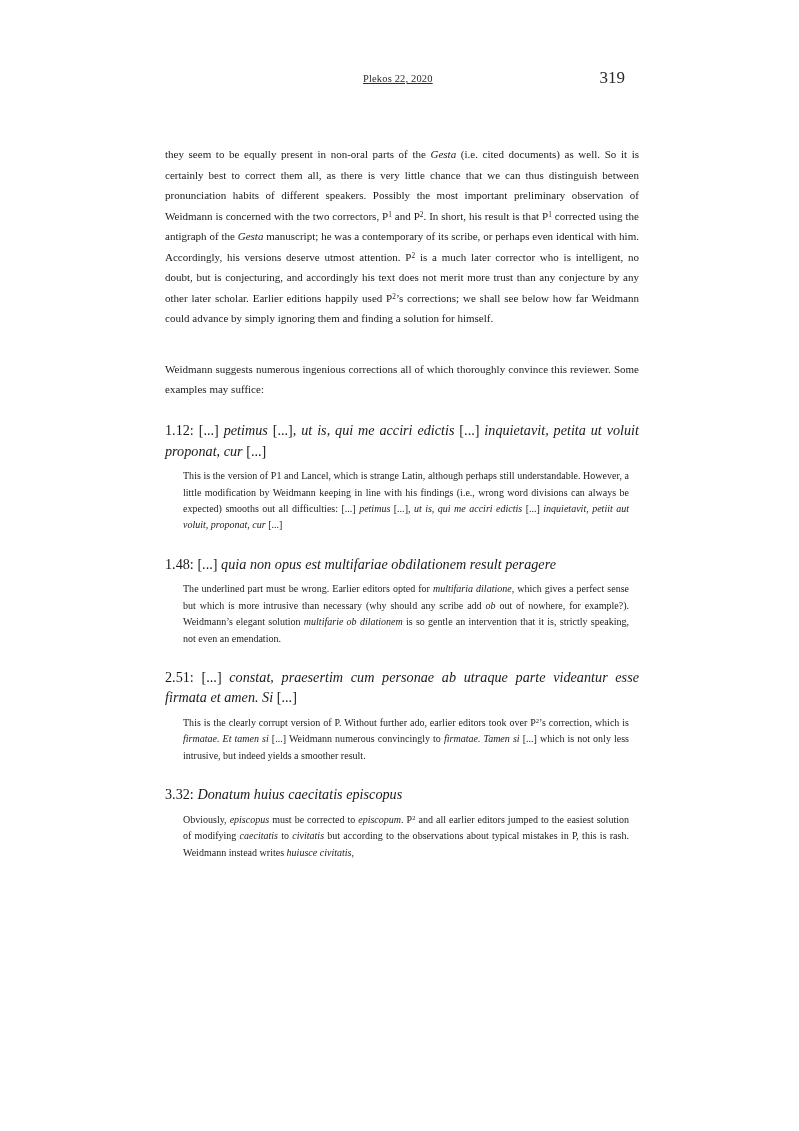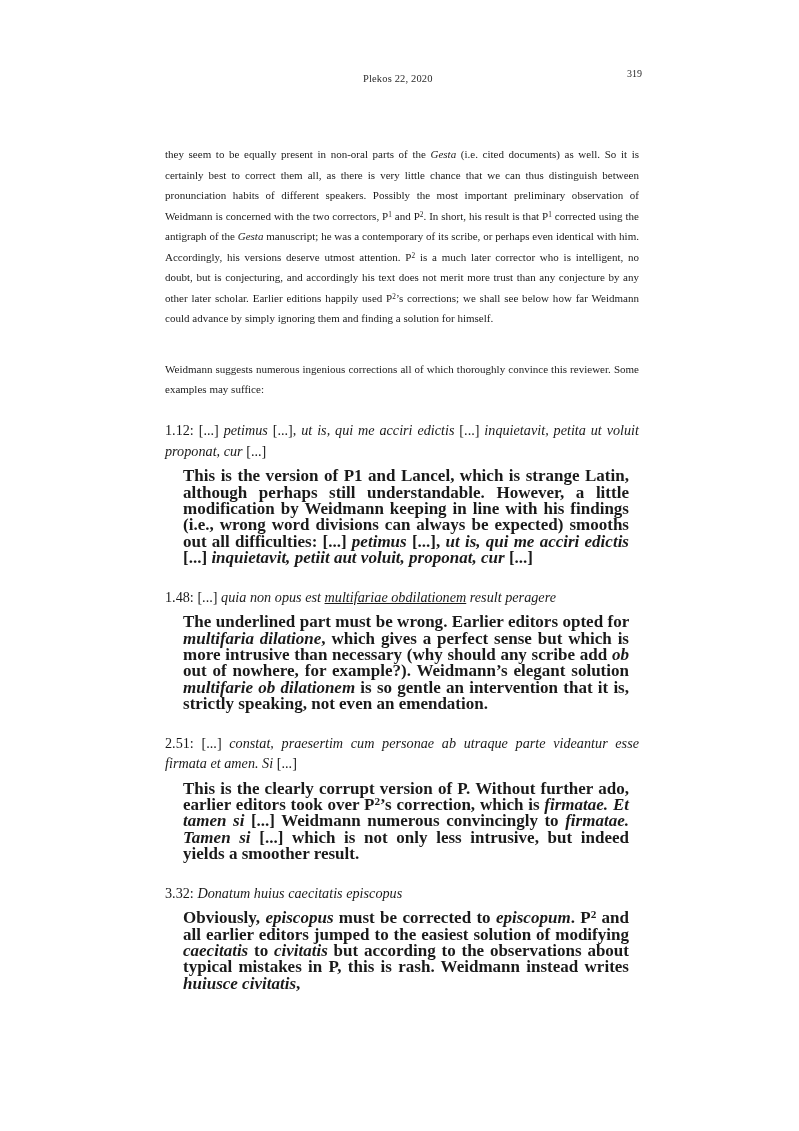--- a/index.html
+++ b/index.html
@@ -28,26 +28,27 @@
     height: 16px;
     font-size: 10.5px;
     color: #2a2a2a;
   }
   .running-head .journal {
     position: absolute;
     left: 198px;
     top: 0;
     white-space: nowrap;
     letter-spacing: 0.15px;
+    text-decoration: underline;
   }
   .running-head .folio {
     position: absolute;
-    right: 0;
+    right: 17px;
     top: -5px;
-    font-size: 10px;
+    font-size: 17px;
     white-space: nowrap;
   }
 
   
   .body-block {
     position: absolute;
     left: 165px;
     top: 144px;
     width: 474px;
   }
@@ -70,29 +71,28 @@
     line-height: 20.55px;
     text-align: justify;
     margin-top: 20px;
     letter-spacing: 0.01px;
   }
 
   .commentary {
     margin-left: 18px;
     margin-top: 7px;
     width: 446px;
-    font-size: 17px;
+    font-size: 10px;
     line-height: 16.4px;
     text-align: justify;
     letter-spacing: 0.01px;
-    font-weight: bold;
   }
 
   i, .it { font-style: italic; }
-  .ul { text-decoration: underline; }
+  .ul { }
   sup {
     font-size: 0.66em;
     vertical-align: 0.42em;
     line-height: 0;
   }
 </style>
 </head>
 <body>
 
 <div class="page">

